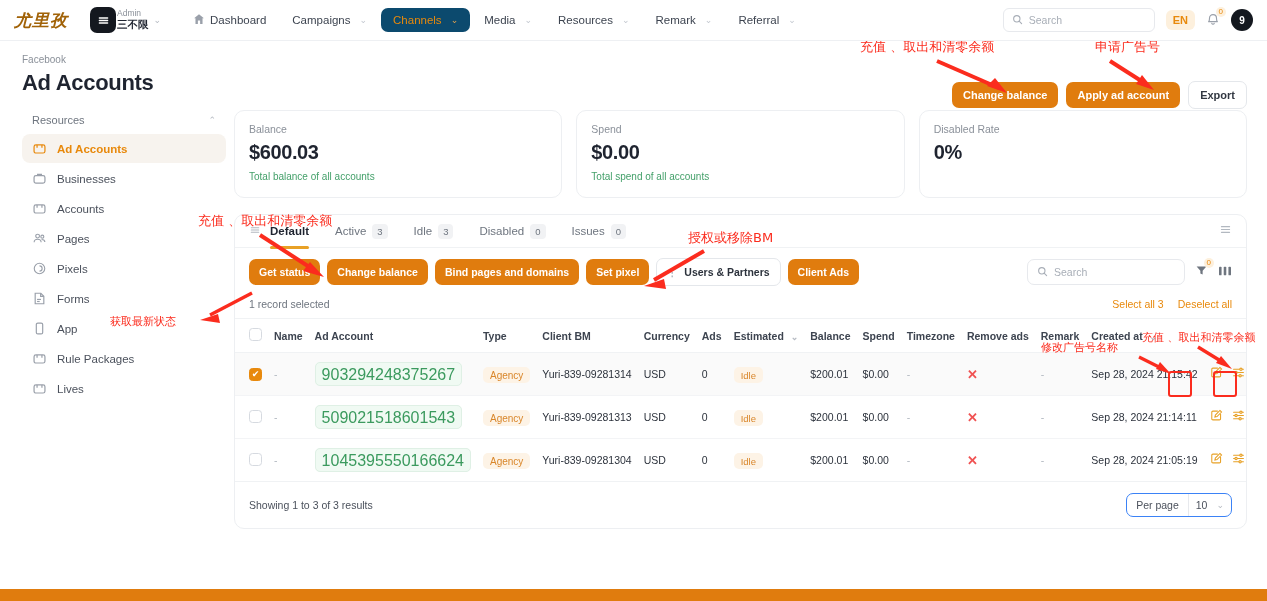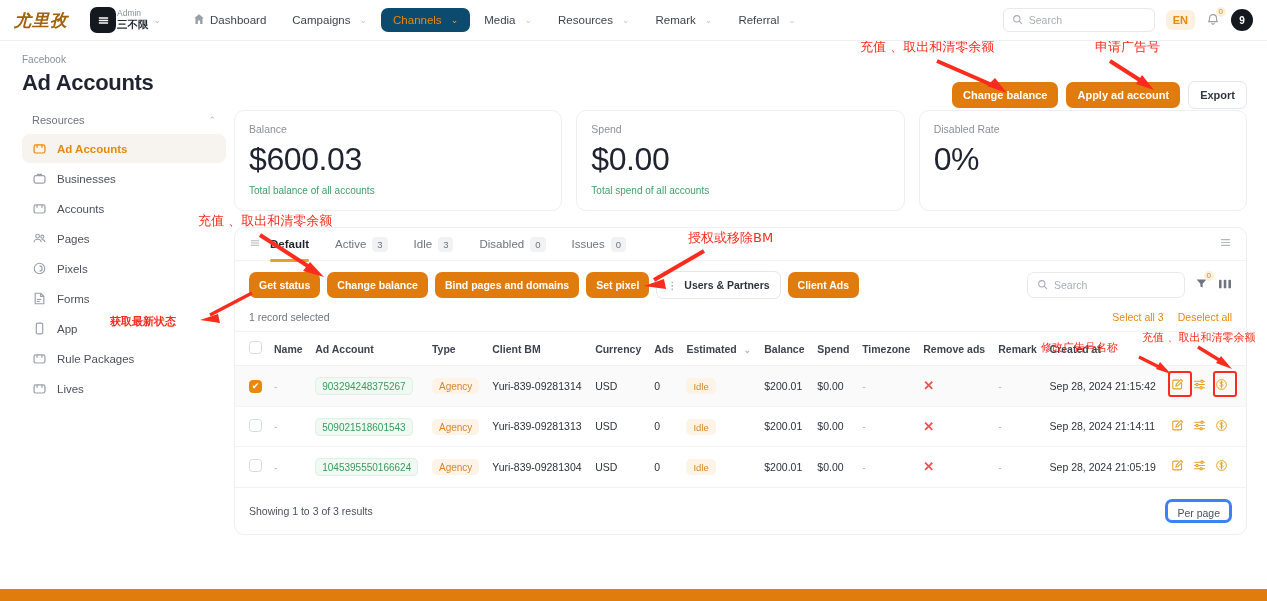--- a/index.html
+++ b/index.html
@@ -120,21 +120,21 @@
 
   
   .main { flex: 1; min-width: 0; }
 
   .cards { display: flex; gap: 14px; }
   .card {
     flex: 1; background: #fff; border: 1px solid #edeff2; border-radius: 10px;
     padding: 12px 14px 14px 14px; min-height: 88px;
   }
   .card-label { font-size: 10.5px; color: #8a9099; }
-  .card-value { font-size: 32px; font-weight: normal; margin: 6px 0 7px 0; letter-spacing: -0.4px; }
+  .card-value { font-size: 20px; font-weight: bold; margin: 6px 0 7px 0; letter-spacing: -0.4px; }
   .card-sub { font-size: 10px; color: #44a06a; }
   .card-sub.warn { color: #e8890c; }
 
   .panel {
     margin-top: 16px; background: #fff; border: 1px solid #edeff2;
     border-radius: 10px; overflow: hidden;
   }
 
   .tabs-row {
     display: flex; align-items: center; gap: 0px;
@@ -209,42 +209,42 @@
     width: 13px; height: 13px; border: 1.4px solid #d6dae0; border-radius: 3.5px;
     display: inline-block; background: #fff; cursor: pointer;
   }
   .chk.on {
     background: #e8890c; border-color: #e8890c; color: #fff;
     display: inline-flex; align-items: center; justify-content: center;
     font-size: 9px; line-height: 1;
   }
   .pill-acct {
     background: #f0faf3; color: #3b9a5e; border: 1px solid #dff0e5;
-    border-radius: 5px; padding: 2.5px 6px; font-size: 10px;
+    border-radius: 5px; padding: 2.5px 6px; font-size: 16px;
   }
   .pill-type {
     background: #fdf3e6; color: #d9862a; border-radius: 5px;
     padding: 2.5px 7px; font-size: 10px;
   }
   .pill-idle {
     background: #fdf3e6; color: #d9862a; border-radius: 5px;
     padding: 2.5px 7px; font-size: 9.5px;
   }
   .xmark { color: #f05252; font-size: 13px; font-weight: bold; }
   .dash { color: #b2b8c0; }
   .rowacts { display: flex; gap: 9px; align-items: center; padding-right: 12px; justify-content: flex-end; }
   .ract { color: #e8a126; font-size: 12.5px; cursor: pointer; line-height: 1; }
 
   .tfoot {
     display: flex; align-items: center; padding: 11px 14px;
     border-top: 1px solid #f0f2f4; font-size: 10.5px; color: #4b515c;
   }
   .perpage {
     margin-left: auto; display: flex; align-items: center;
-    border: 3px solid #3b82f6; border-radius: 7px; overflow: hidden; height: 24px; flex-direction: column;
+    border: 1px solid #3b82f6; border-radius: 7px; overflow: hidden; height: 24px;
   }
   .perpage .lbl { padding: 0 9px; line-height: 22px; font-size: 10.5px; color: #4b515c; }
   .perpage .val {
     border-left: 1px solid #e7e9ed; padding: 0 7px; line-height: 22px;
     display: flex; align-items: center; gap: 5px; font-size: 10.5px;
   }
 
   
   .ann {
     position: absolute; color: #fb2c1e; font-size: 13px;
@@ -757,21 +757,21 @@
   <line x1="2" y1="3" x2="56" y2="38" stroke="#fb2c1e" stroke-width="4"></line>
   <polygon points="66,45 45,39 52,30" fill="#fb2c1e"></polygon>
 </svg>
 
 <div class="ann" style="left:688px; top:229px;">授权或移除BM</div>
 <svg class="arrow" style="left:640px; top:248px;" width="68" height="42">
   <line x1="64" y1="3" x2="14" y2="32" stroke="#fb2c1e" stroke-width="4"></line>
   <polygon points="4,38 24,31 26,41" fill="#fb2c1e"></polygon>
 </svg>
 
-<div class="ann sm" style="left:110px; top:314px;font-weight:bold;">获取最新状态</div>
+<div class="ann sm" style="left:110px; top:314px;">获取最新状态</div>
 <svg class="arrow" style="left:196px; top:290px;" width="62" height="34">
   <line x1="56" y1="3" x2="14" y2="25" stroke="#fb2c1e" stroke-width="3.4"></line>
   <polygon points="4,30 22,24 24,33" fill="#fb2c1e"></polygon>
 </svg>
 
 <div class="ann sm" style="left:1142px; top:330px;">充值 、取出和清零余额</div>
 <svg class="arrow" style="left:1196px; top:345px;" width="46" height="30">
   <line x1="2" y1="2" x2="28" y2="18" stroke="#fb2c1e" stroke-width="3.4"></line>
   <polygon points="36,24 20,18 25,11" fill="#fb2c1e"></polygon>
 </svg>

